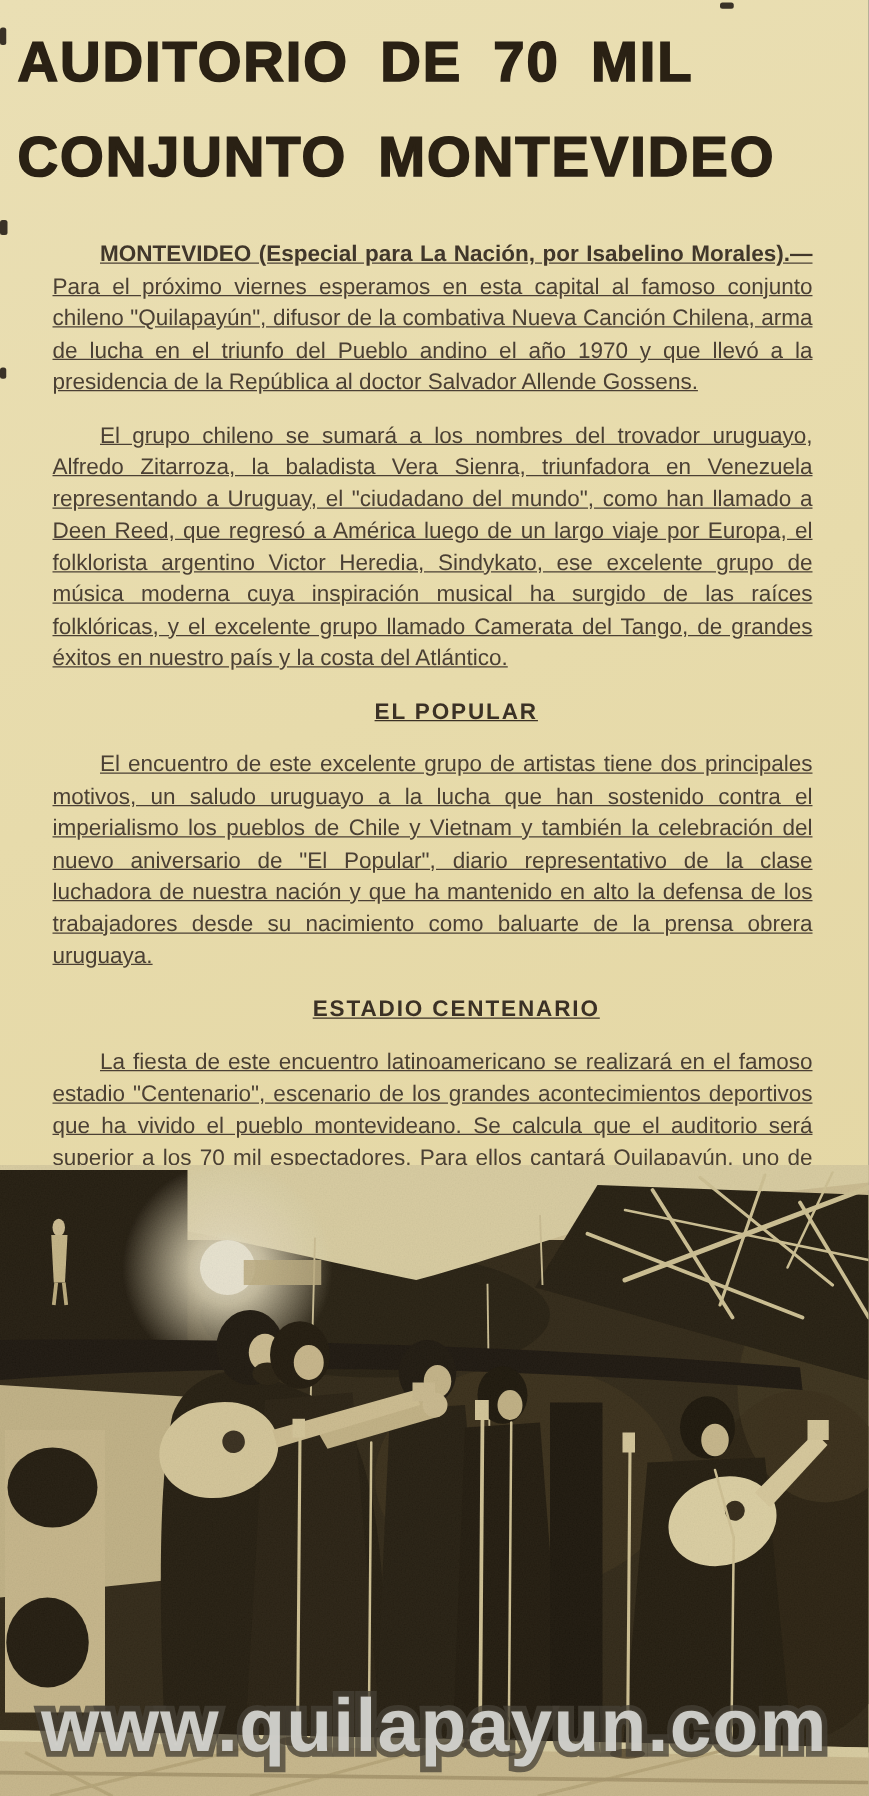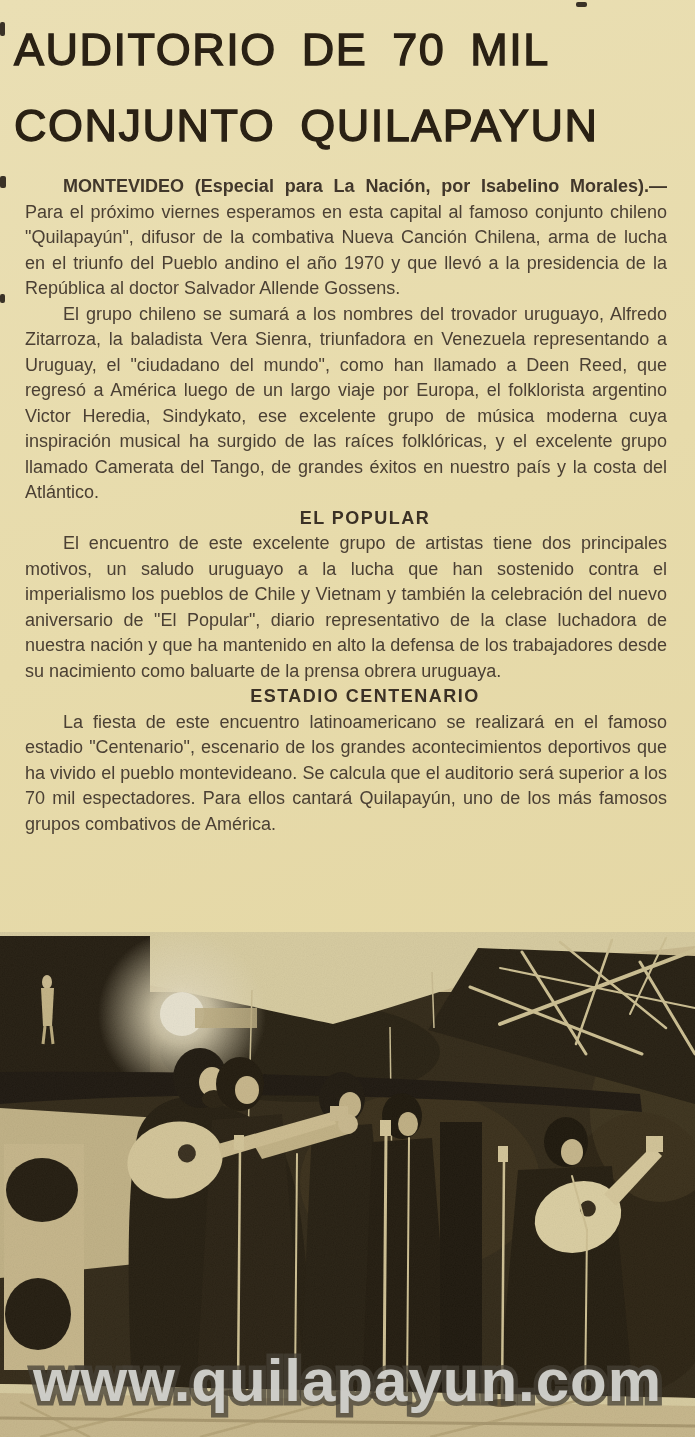--- a/index.html
+++ b/index.html
@@ -4,31 +4,31 @@
 <style>
   html,body { margin:0; padding:0; background:#777; }
   .page {
     position:relative; width:695px; height:1437px; margin:0 auto;
     background:linear-gradient(160deg,#eadfb4 0%, #e7dbab 40%, #e2d4a0 100%);
     overflow:hidden;
     font-family:"Liberation Sans", sans-serif;
   }
   .headline {
     padding:12px 10px 0 14px;
-    font-weight:normal; font-size:45px; line-height:76px;
+    font-weight:bold; font-size:45px; line-height:76px;
     letter-spacing:1.5px; word-spacing:11px;
     color:#2a2114; -webkit-text-stroke:1.3px #2a2114;
   }
   .headline div { white-space:nowrap; }
   .article {
     padding:10px 28px 0 25px;
     font-size:18px; line-height:25.5px; color:#4b4034;
     text-align:justify;
   }
-  .article p { margin:0; text-indent:38px; }
+  .article p { margin:17px; text-indent:38px;text-decoration:underline; }
   .lead { font-weight:bold; color:#41372b; }
   .subhead {
     text-align:center; font-weight:bold; font-size:18px;
     letter-spacing:1.5px; margin:4px 0 4px; color:#3b3125; text-indent:0;
   }
   .photo {
     position:absolute; left:0; top:932px; width:695px; height:505px;
   }
   .photo svg { display:block; }
   .watermark-wrap {
@@ -55,21 +55,21 @@
   .speck.s3 { left:576px; top:2px; width:11px; height:5px;  }
   .speck.s4 { left:0;   top:22px;  width:5px;  height:14px; }
 </style>
 </head>
 <body>
 
 <div class="page">
 
   <div class="headline">
     <div>AUDITORIO DE 70 MIL</div>
-    <div>CONJUNTO QUILAPAYUN</div>
+    <div>CONJUNTO MONTEVIDEO</div>
   </div>
 
   <div class="article">
     <p><span class="lead">MONTEVIDEO (Especial para La Nación, por Isabelino Morales).—</span><span> Para el próximo viernes esperamos en esta capital al famoso conjunto chileno "Quilapayún", difusor de la combativa Nueva Canción Chilena, arma de lucha en el triunfo del Pueblo andino el año 1970 y que llevó a la presidencia de la República al doctor Salvador Allende Gossens.</span></p>
     <p>El grupo chileno se sumará a los nombres del trovador uruguayo, Alfredo Zitarroza, la baladista Vera Sienra, triunfadora en Venezuela representando a Uruguay, el "ciudadano del mundo", como han llamado a Deen Reed, que regresó a América luego de un largo viaje por Europa, el folklorista argentino Victor Heredia, Sindykato, ese excelente grupo de música moderna cuya inspiración musical ha surgido de las raíces folklóricas, y el excelente grupo llamado Camerata del Tango, de grandes éxitos en nuestro país y la costa del Atlántico.</p>
     <p class="subhead">EL POPULAR</p>
     <p>El encuentro de este excelente grupo de artistas tiene dos principales motivos, un saludo uruguayo a la lucha que han sostenido contra el imperialismo los pueblos de Chile y Vietnam y también la celebración del nuevo aniversario de "El Popular", diario representativo de la clase luchadora de nuestra nación y que ha mantenido en alto la defensa de los trabajadores desde su nacimiento como baluarte de la prensa obrera uruguaya.</p>
     <p class="subhead">ESTADIO CENTENARIO</p>
     <p>La fiesta de este encuentro latinoamericano se realizará en el famoso estadio "Centenario", escenario de los grandes acontecimientos deportivos que ha vivido el pueblo montevideano. Se calcula que el auditorio será superior a los 70 mil espectadores. Para ellos cantará Quilapayún, uno de los más famosos grupos combativos de América.</p>
   </div>

